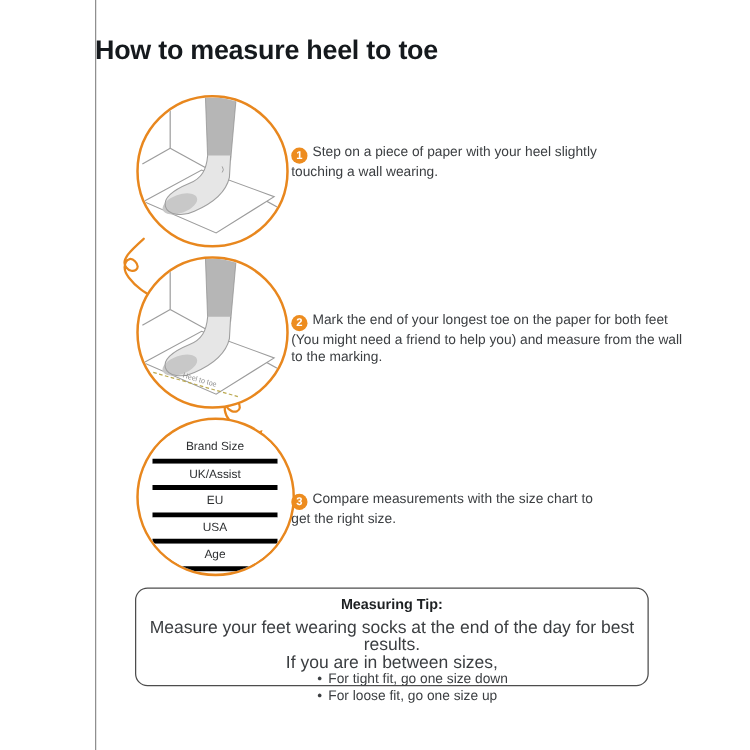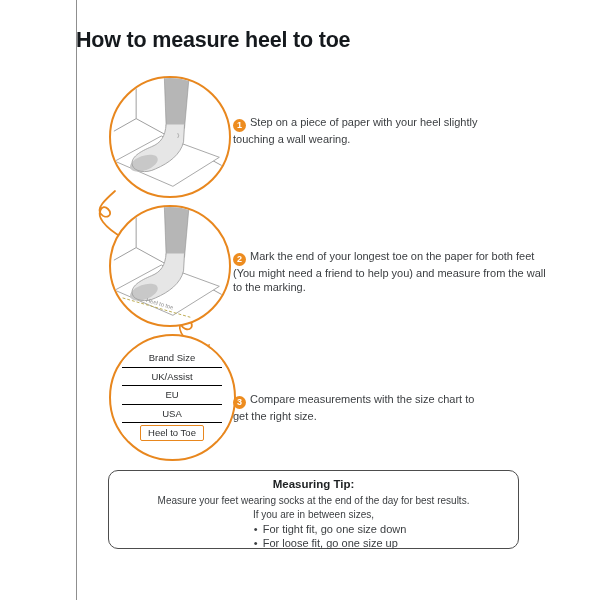--- a/index.html
+++ b/index.html
@@ -26,31 +26,31 @@
   .s1{left:233px;top:104px;width:276px;}
   .s2{left:233px;top:238px;width:322px;}
   .s3{left:233px;top:381px;width:242px;}
   .badge{display:inline-flex;align-items:center;justify-content:center;width:13px;height:13px;
          border-radius:50%;background:#ED8C1F;color:#fff;font-size:9px;font-weight:700;
          margin-right:4px;vertical-align:-2px;}
 
   
   .size-table{position:absolute;left:11px;top:13px;width:100px;}
   .size-row{height:17.5px;line-height:17.5px;text-align:center;font-size:9.5px;color:#2d2f31;
-            border-bottom:1px solid #000000;background:#fff;}
+            border-bottom:4px solid #000000;background:#fff;}
   .size-row.last{border-bottom:none;height:auto;margin-top:2px;display:flex;justify-content:center;}
   .hl-box{display:inline-block;border:1.4px solid #E8871E;border-radius:2px;background:#fff;
           padding:0 7px;height:14px;line-height:14px;font-size:9.5px;color:#2d2f31;}
 
   
   .tip-box{position:absolute;left:108px;top:470px;width:411px;height:79px;box-sizing:border-box;
            border:1.2px solid #4d4d4d;border-radius:10px;background:#fff;text-align:center;
            padding-top:7px;color:#3b3e41;}
   .tip-heading{font-size:11.5px;font-weight:700;color:#1d2022;margin-bottom:4px;}
-  .tip-line{font-size:10px;line-height:14px;}
+  .tip-line{font-size:14px;line-height:14px;}
   .tip-bullets{display:inline-block;text-align:left;margin-top:1px;margin-left:28px;}
   .tip-bullet{font-size:11px;line-height:13.5px;}
   .tip-bullet .dot{display:inline-block;width:14px;text-align:center;color:#3b3e41;}
 
   
   .footer-note{position:absolute;left:76px;top:567px;width:468px;text-align:center;
                font-size:11.5px;font-weight:700;color:#232629;}
   .footer-note .dot{margin-right:11px;}
 
   .ill-label{font-family:"Liberation Sans",sans-serif;}
@@ -106,20 +106,21 @@
   <p class="step s2">
     <span class="badge">2</span><span>Mark the end of your longest toe on the paper for both feet (You might need a friend to help you) and measure from the wall to the marking.</span>
   </p>
 
   <div class="circle c3">
     <div class="size-table">
       <div class="size-row">Brand Size</div>
       <div class="size-row">UK/Assist</div>
       <div class="size-row">EU</div>
       <div class="size-row">USA</div>
+      <div class="size-row">Age</div>
       <div class="size-row last">
         <span class="hl-box">Heel to Toe</span>
       </div>
     </div>
   </div>
 
   <p class="step s3">
     <span class="badge">3</span><span>Compare measurements with the size chart to get the right size.</span>
   </p>
 

